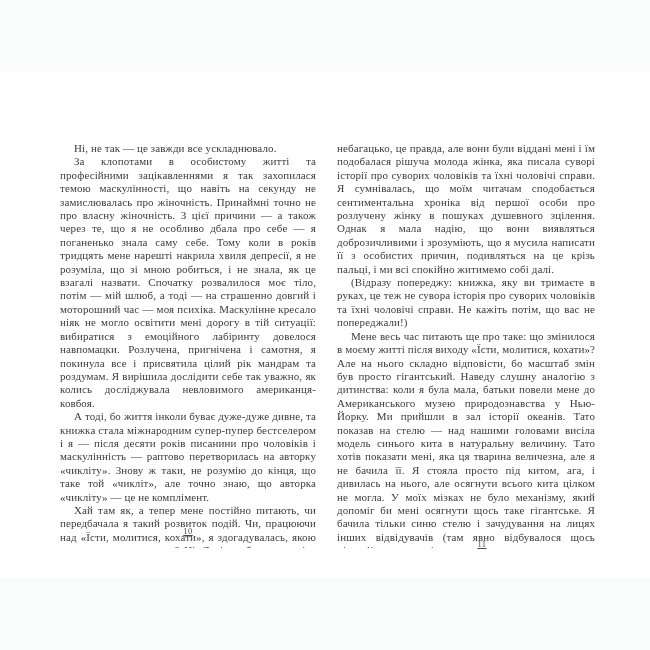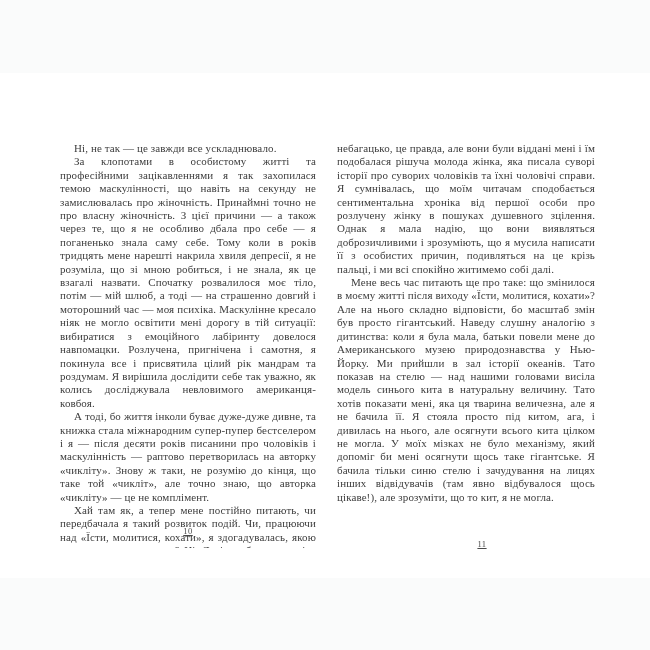--- a/index.html
+++ b/index.html
@@ -74,18 +74,19 @@
         <p>За клопотами в особистому житті та професійними зацікавленнями я так захопилася темою маскулінності, що навіть на секунду не замислювалась про жіночність. Принаймні точно не про власну жіночність. З цієї причини — а також через те, що я не особливо дбала про себе — я поганенько знала саму себе. Тому коли в років тридцять мене нарешті накрила хвиля депресії, я не розуміла, що зі мною робиться, і не знала, як це взагалі назвати. Спочатку розвалилося моє тіло, потім — мій шлюб, а тоді — на страшенно довгий і моторошний час — моя психіка. Маскулінне кресало ніяк не могло освітити мені дорогу в тій ситуації: вибиратися з емоційного лабіринту довелося навпомацки. Розлучена, пригнічена і самотня, я покинула все і присвятила цілий рік мандрам та роздумам. Я вирішила дослідити себе так уважно, як колись досліджувала невловимого американця-ковбоя.</p>
         <p>А тоді, бо життя інколи буває дуже-дуже дивне, та книжка стала міжнародним супер-пупер бестселером і я — після десяти років писанини про чоловіків і маскулінність — раптово перетворилась на авторку «чикліту». Знову ж таки, не розумію до кінця, що таке той «чикліт», але точно знаю, що авторка «чикліту» — це не комплімент.</p>
         <p>Хай там як, а тепер мене постійно питають, чи передбачала я такий розвиток подій. Чи, працюючи над «Їсти, молитися, кохати», я здогадувалась, якою вона стане популярною? Ні. Я ніяк, абсолютно ніяк не могла передбачити аж такої реакції. Коли я писала ту книжку, то сподівалась на одне: що мені пробачать мемуари. Так, читачів у мене було</p>
     </div>
     <div class="page-number">10</div>
   </div>
 
   <div class="page page-right">
     <div class="page-text">
       <p class="no-indent">небагацько, це правда, але вони були віддані мені і їм подобалася рішуча молода жінка, яка писала суворі історії про суворих чоловіків та їхні чоловічі справи. Я сумнівалась, що моїм читачам сподобається сентиментальна хроніка від першої особи про розлучену жінку в пошуках душевного зцілення. Однак я мала надію, що вони виявляться доброзичливими і зрозуміють, що я мусила написати її з особистих причин, подивляться на це крізь пальці, і ми всі спокійно житимемо собі далі.</p>
+        <p>(Відразу попереджу: книжка, яку ви тримаєте в руках, це теж не сувора історія про суворих чоловіків та їхні чоловічі справи. Не кажіть потім, що вас не попереджали!)</p>
         <p>Мене весь час питають ще про таке: що змінилося в моєму житті після виходу «Їсти, молитися, кохати»? Але на нього складно відповісти, бо масштаб змін був просто гігантський. Наведу слушну аналогію з дитинства: коли я була мала, батьки повели мене до Американського музею природознавства у Нью-Йорку. Ми прийшли в зал історії океанів. Тато показав на стелю — над нашими головами висіла модель синього кита в натуральну величину. Тато хотів показати мені, яка ця тварина величезна, але я не бачила її. Я стояла просто під китом, ага, і дивилась на нього, але осягнути всього кита цілком не могла. У моїх мізках не було механізму, який допоміг би мені осягнути щось таке гігантське. Я бачила тільки синю стелю і зачудування на лицях інших відвідувачів (там явно відбувалося щось цікаве!), але зрозуміти, що то кит, я не могла.</p>
     </div>
     <div class="page-number">11</div>
   </div>
 
 </div>
 
 </body></html>

